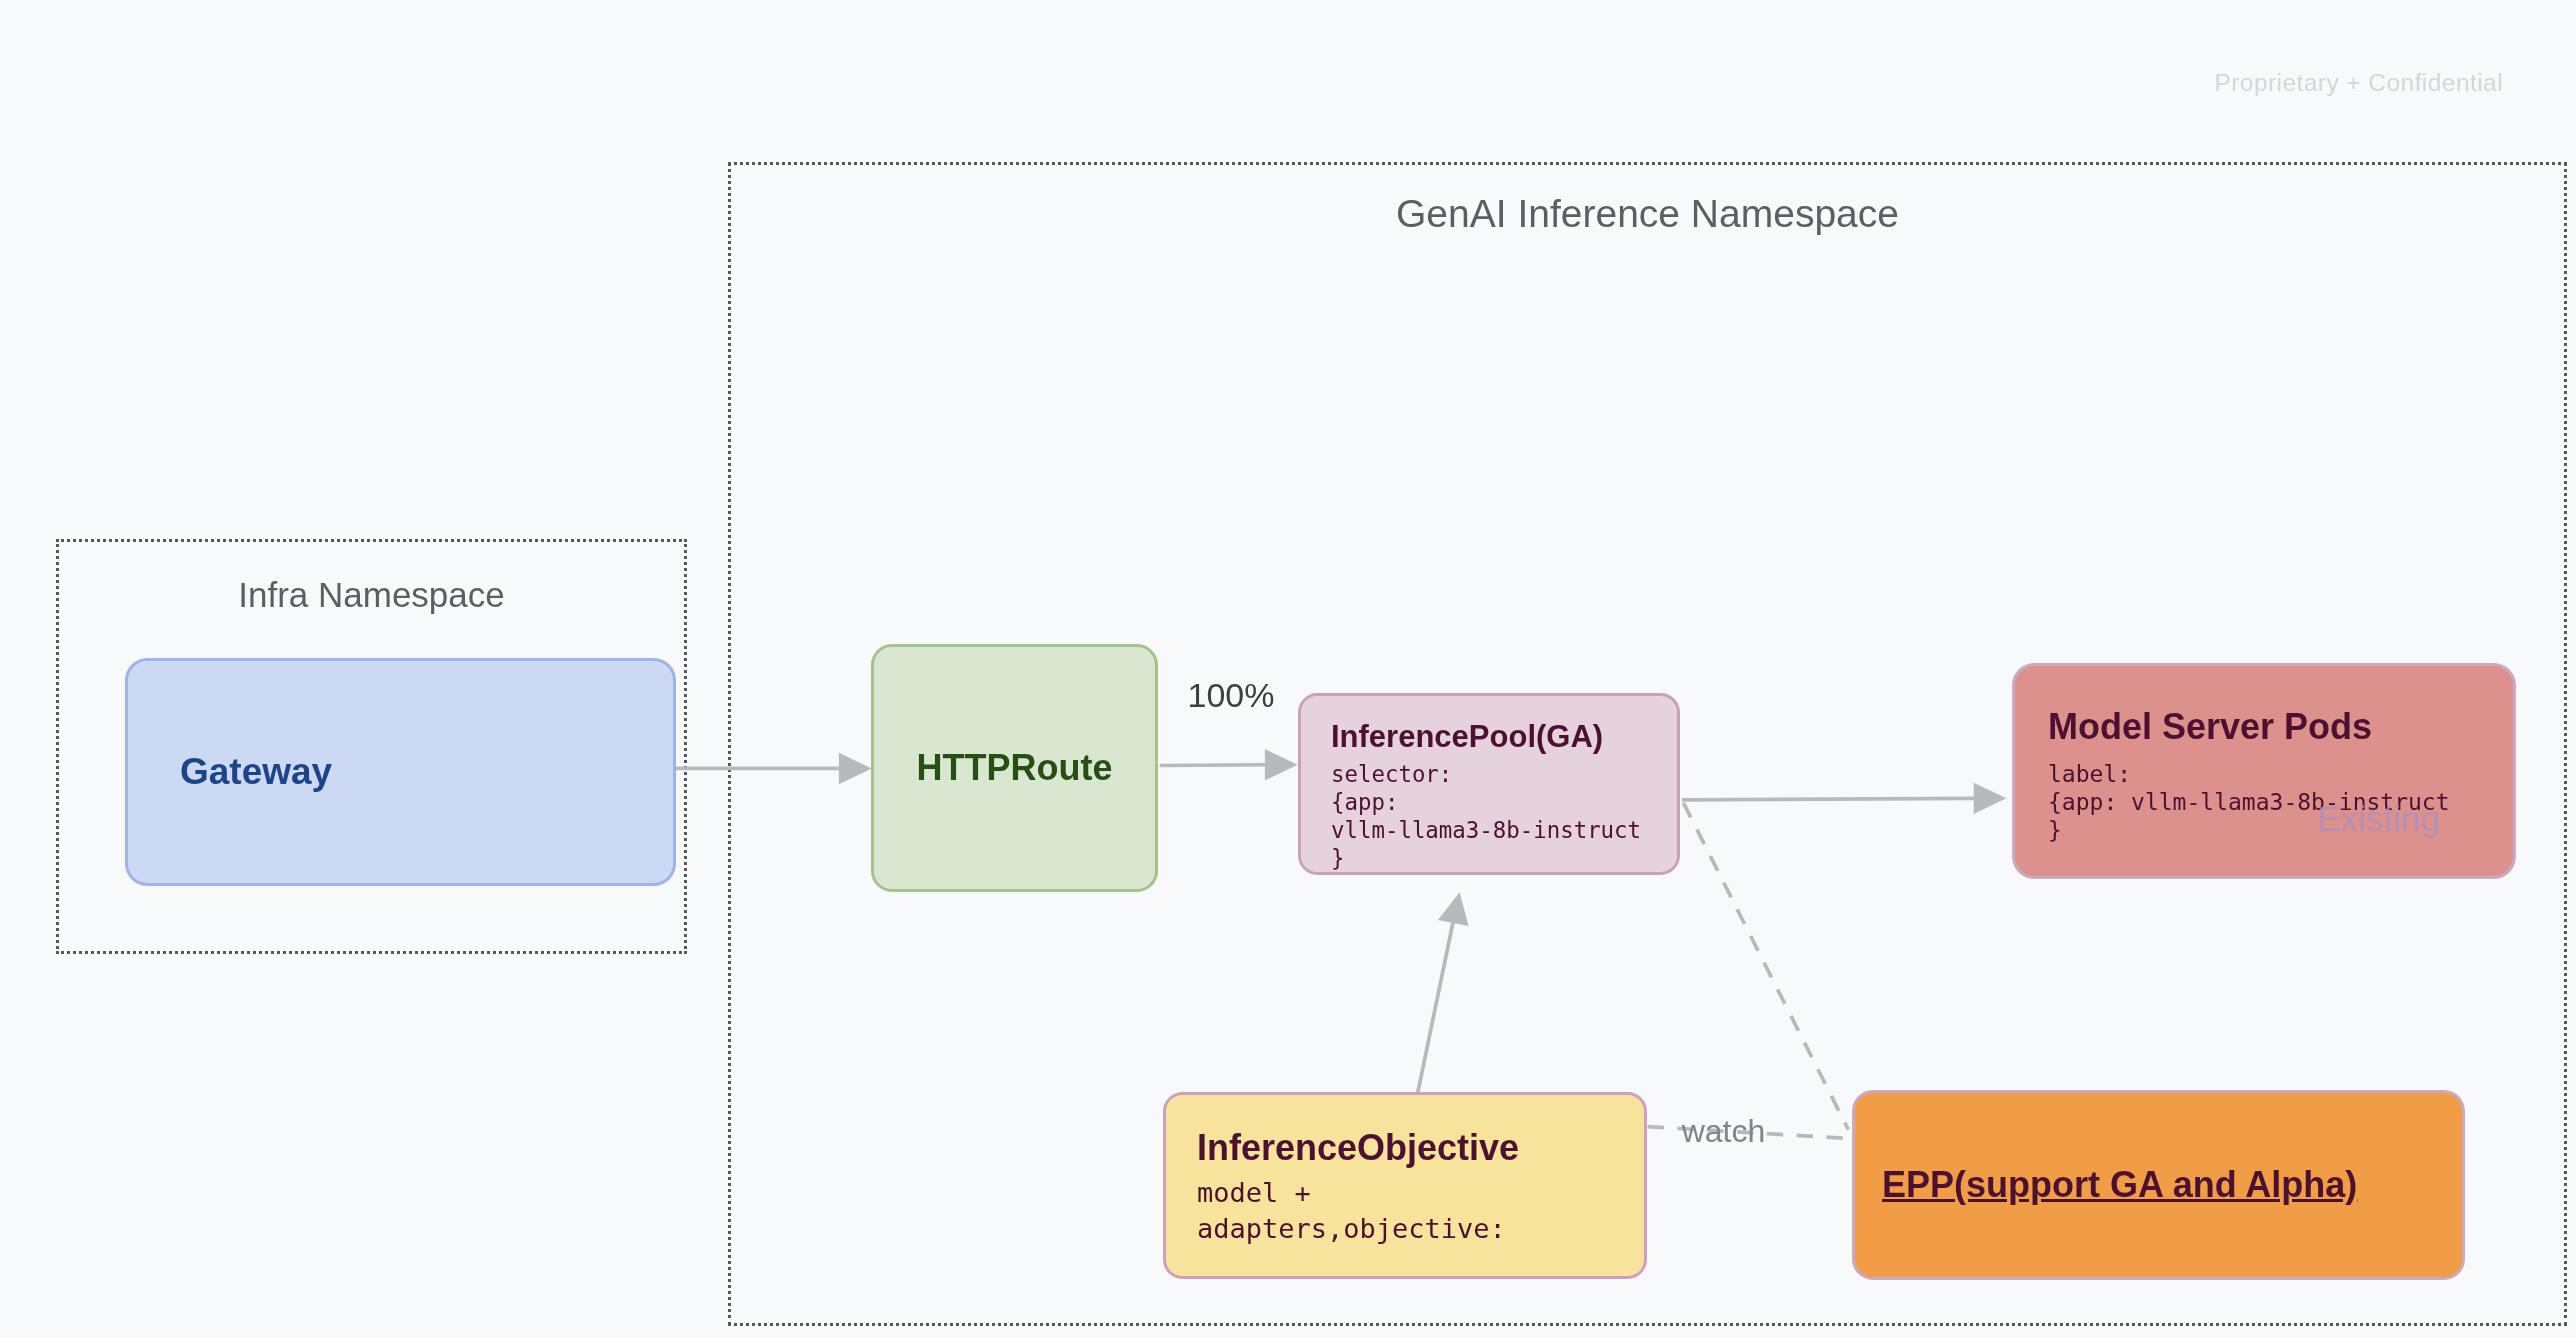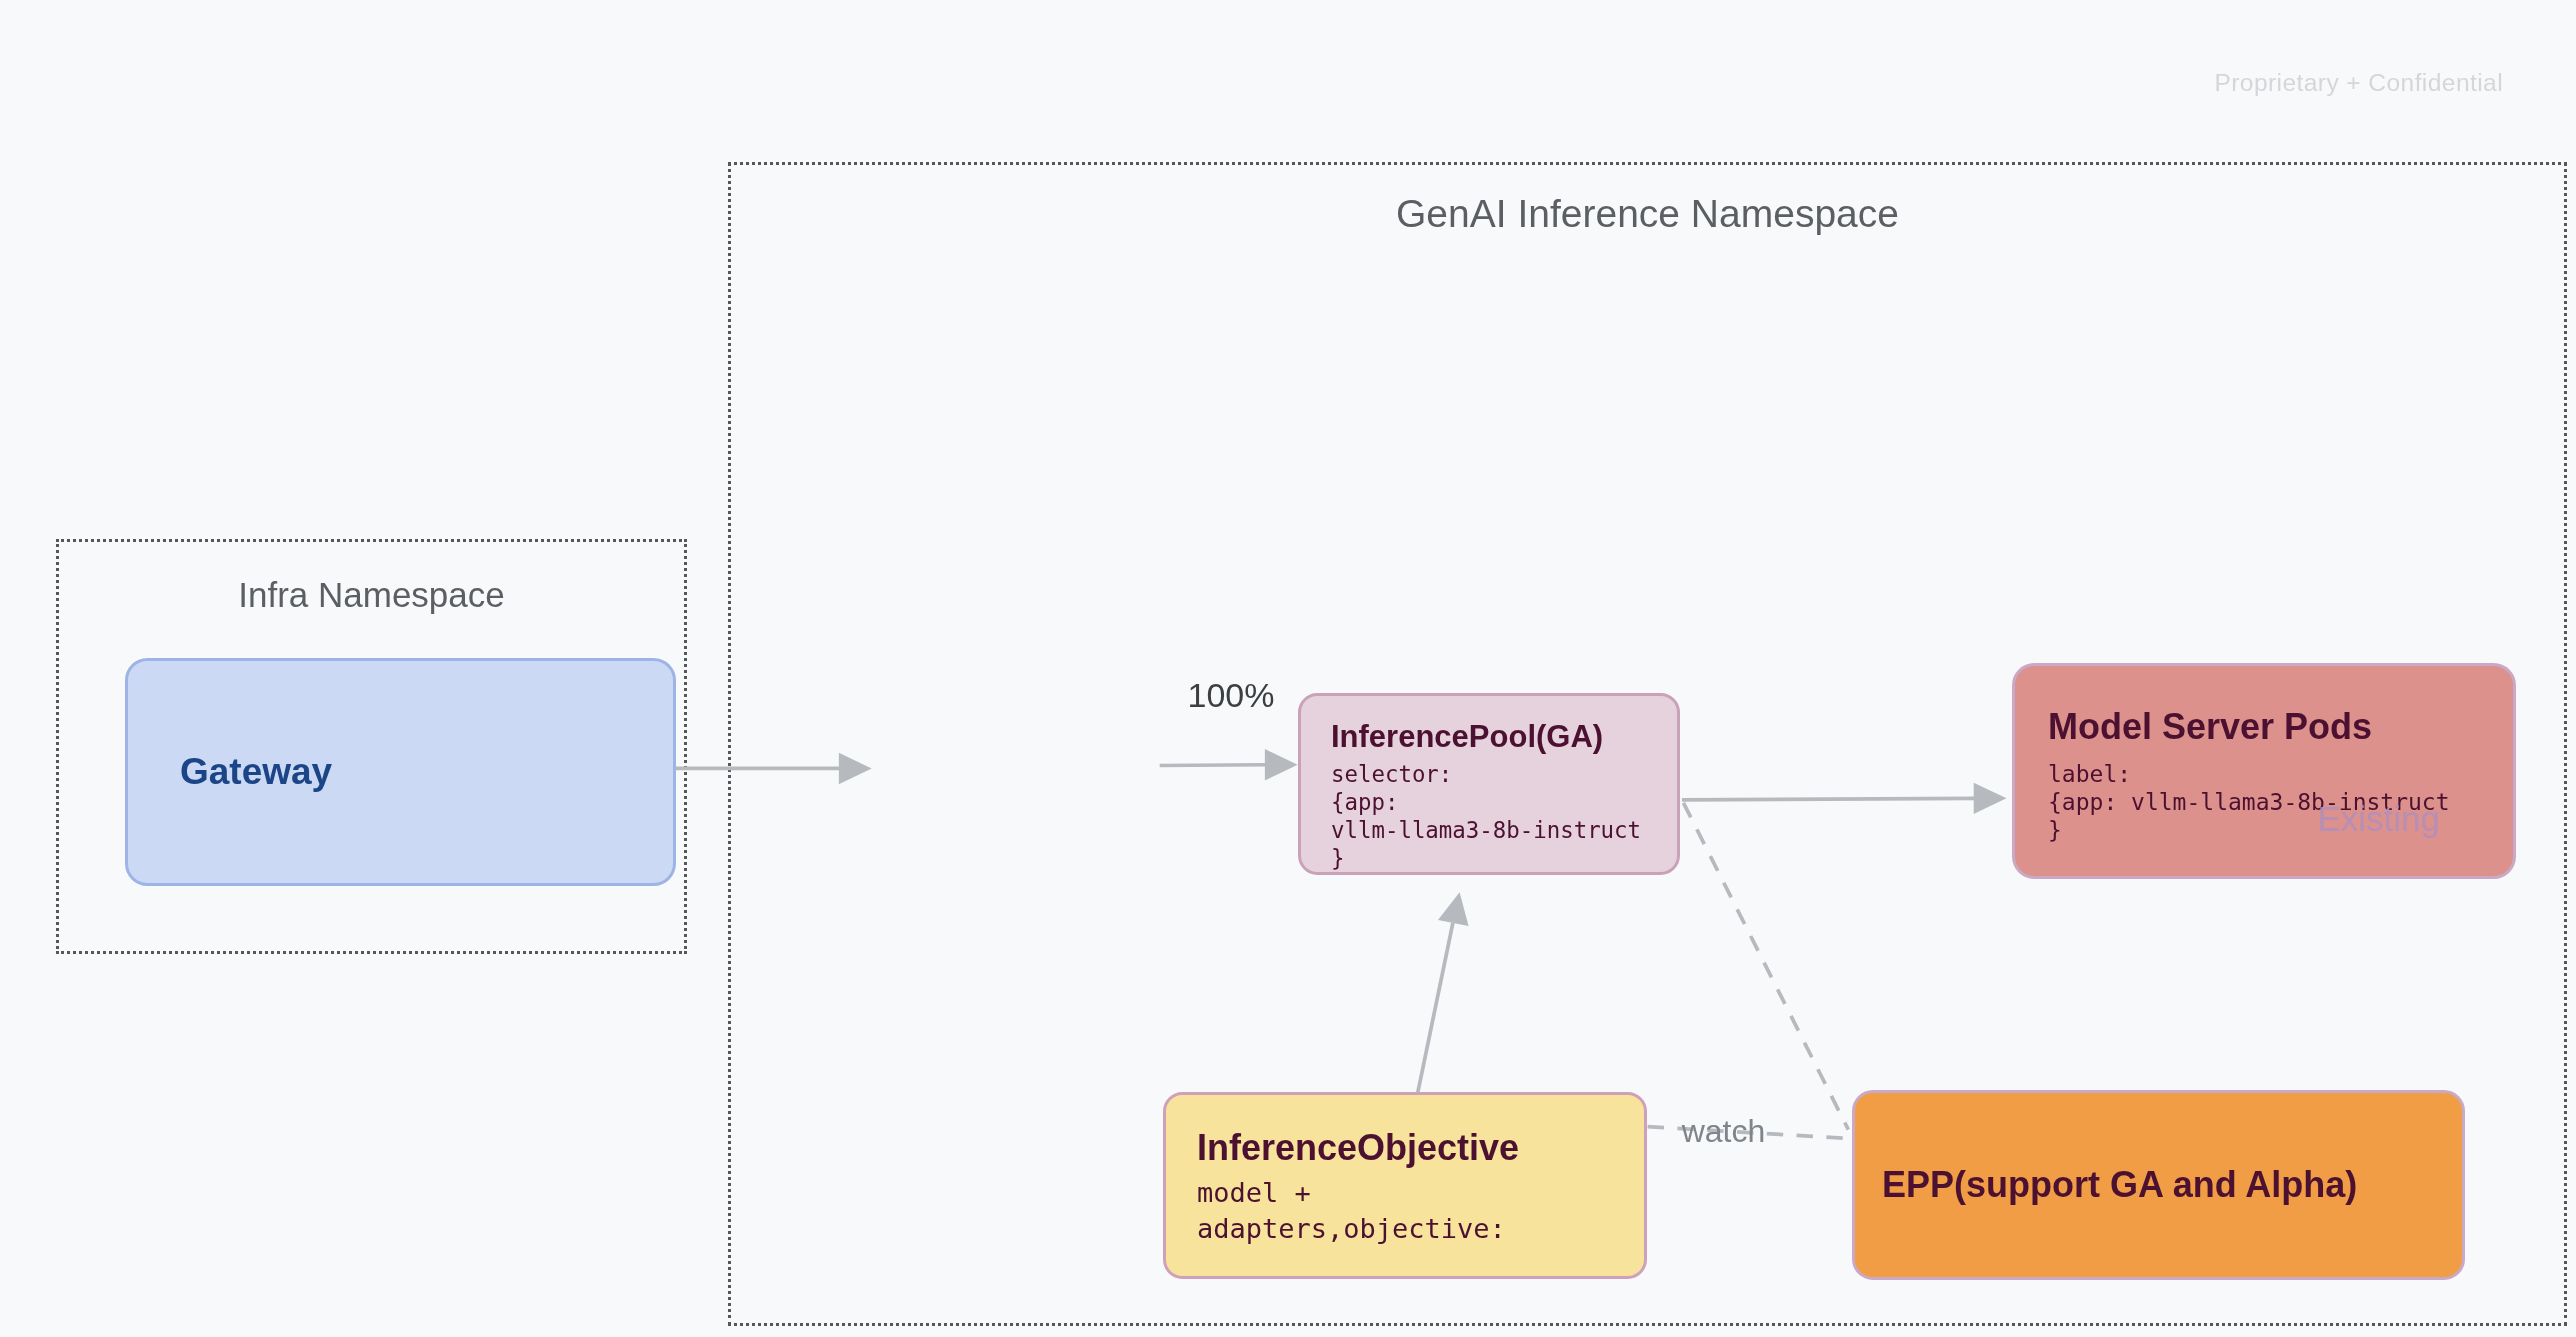--- a/index.html
+++ b/index.html
@@ -99,21 +99,21 @@
     padding: 31px 0 0 31px;
   }
   .node-objective .node-title { font-size: 36px; font-weight: bold; line-height: 43px; margin-bottom: 6px; }
   .node-objective .code-line { font-family: "DejaVu Sans Mono", monospace; font-size: 27px; line-height: 36px; }
 
   .node-epp {
     left: 1852px; top: 1090px; width: 613px; height: 190px;
     border-radius: 21px;
     display: flex; align-items: center;
   }
-  .node-epp .node-label { padding-left: 27px; font-size: 36px; font-weight: bold; }
+  .node-epp .node-label { padding-left: 27px; font-size: 36px; font-weight: bold; text-decoration: underline; }
 
   
   .edge-label {
     position: absolute;
     text-align: center;
   }
   .label-100 { left: 1179px; top: 676px; width: 104px; font-size: 34px; color: #3c4043; }
   .label-watch { left: 1664px; top: 1070px; width: 119px; font-size: 32px; color: #7f858a; margin-top: 43px; }
 </style>
 </head>
@@ -159,20 +159,23 @@
 
     <g>
       <line x1="2208" y1="1510" x2="2478" y2="1526" stroke-width="5" stroke-dasharray="22 18" style="stroke: rgb(182, 185, 189);"></line>
     </g>
   </svg>
 
   <div class="node node-gateway" style="background-color: rgb(204, 217, 244); border-color: rgb(158, 180, 230); color: rgb(28, 69, 135);">
     <div class="node-label">Gateway</div>
   </div>
 
+  <div class="node node-httproute" style="background-color: rgb(217, 231, 208); border-color: rgb(164, 194, 140); color: rgb(39, 78, 19);">
+    <div class="node-label">HTTPRoute</div>
+  </div>
 
   <div class="node node-pool" style="background-color: rgb(229, 210, 221); border-color: rgb(201, 162, 184); color: rgb(76, 17, 48);">
     <div class="node-title">InferencePool(GA)</div>
     <div class="code-line">selector:</div>
     <div class="code-line">{app:</div>
     <div class="code-line">vllm-llama3-8b-instruct</div>
     <div class="code-line">}</div>
   </div>
 
   <div class="node node-pods" style="background-color: rgb(220, 145, 141); border-color: rgb(201, 169, 198); color: rgb(76, 17, 48);">

